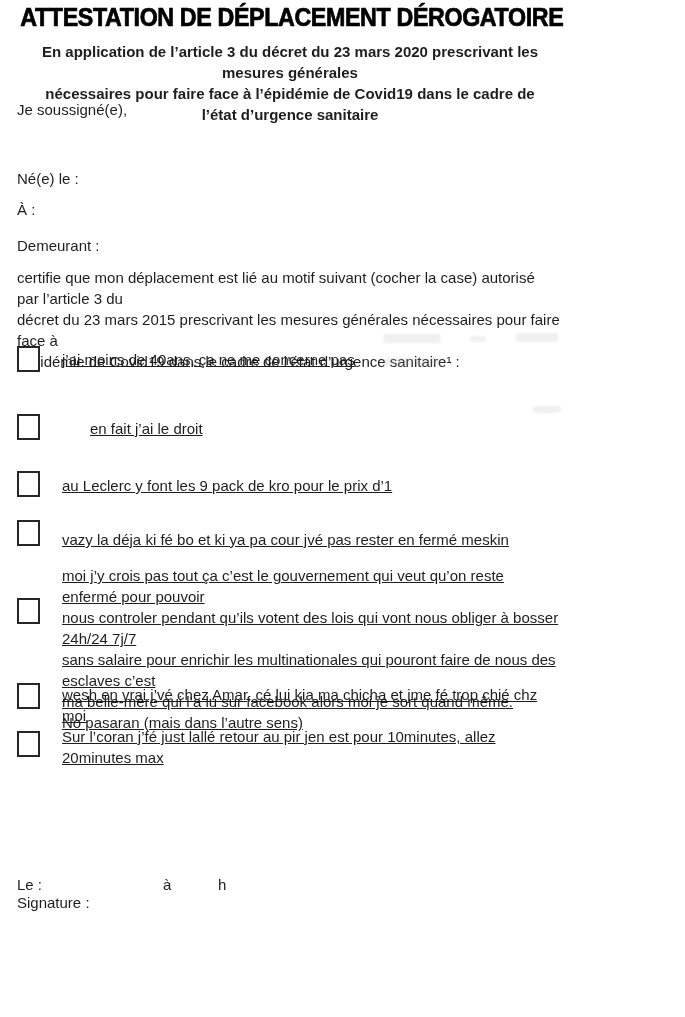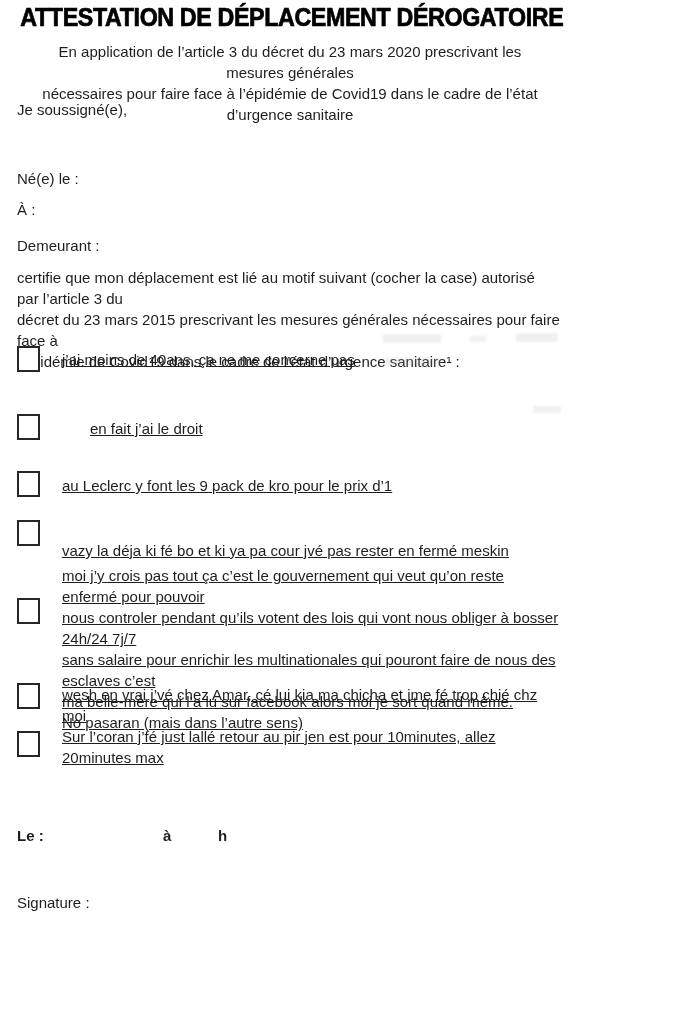--- a/index.html
+++ b/index.html
@@ -19,20 +19,21 @@
     font-weight:bold;color:#000;
     letter-spacing:-0.4px;
     transform:scaleX(0.93);
     -webkit-text-stroke:0.7px #000;
     white-space:nowrap;
   }
   .subtitle{
     top:41px;left:30px;right:30px;
     text-align:center;
     white-space:pre-line;
+    font-weight:bold;
   }
   .line{left:17px;right:20px;}
   .intro{top:99px;}
   .field-name{top:134px;}
   .field-born{top:168px;}
   .field-at{top:199px;}
   .field-address{top:235px;}
   .certify{top:267px;white-space:pre-line;}
   .check-item{
     left:17px;right:18px;
@@ -42,26 +43,26 @@
     flex:0 0 auto;
     width:19px;height:22px;
     border:2px solid #262626;
     background:#fff;
     margin-right:22px;
   }
   .lbl{white-space:pre-line;}
   .ci1{top:346px;} .ci1 .lbl{margin-top:3px;}
   .ci2{top:414px;} .ci2 .lbl{margin-top:4px;margin-left:28px;}
   .ci3{top:471px;} .ci3 .lbl{margin-top:4px;}
-  .ci4{top:520px;} .ci4 .lbl{margin-top:20px;text-align:right;}
+  .ci4{top:520px;} .ci4 .lbl{margin-top:9px;text-align:right;}
   .ci5{top:565px;} .ci5 .box{margin-top:33px;}
   .ci6{top:683px;} .ci6 .lbl{margin-top:1px;}
   .ci7{top:731px;} .ci7 .lbl{margin-top:1px;}
   .fait-a{top:793px;}
-  .le-line{top:825px;height:21px;font-weight:bold;}
+  .le-line{top:874px;height:21px;}
   .le-a{position:absolute;left:146px;top:0;}
   .le-h{position:absolute;left:201px;top:0;}
   .date-note{top:846px;}
   .signature{top:892px;}
   .smudge{
     position:absolute;
     background:#aeaeae;
     opacity:0.18;
     filter:blur(1.2px);
     border-radius:2px;

